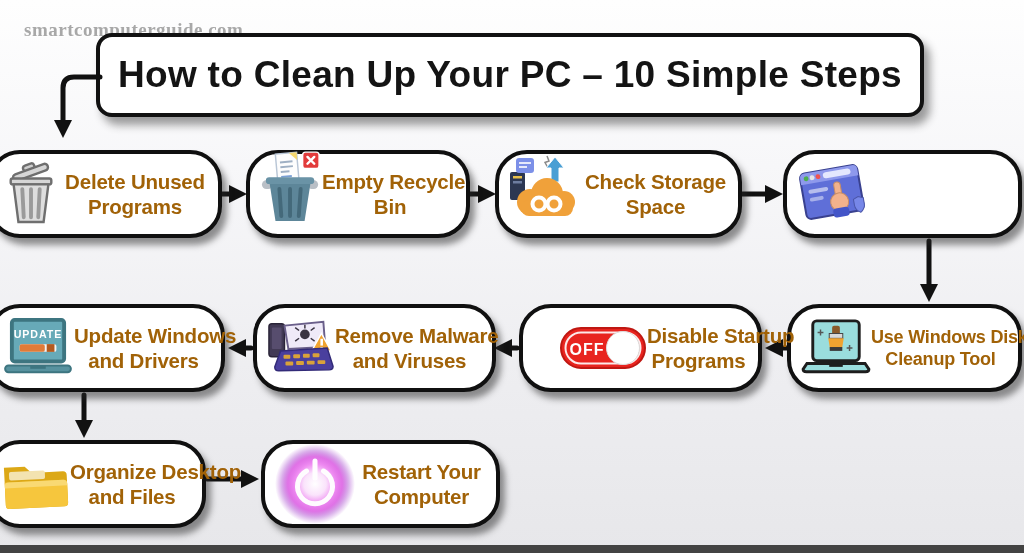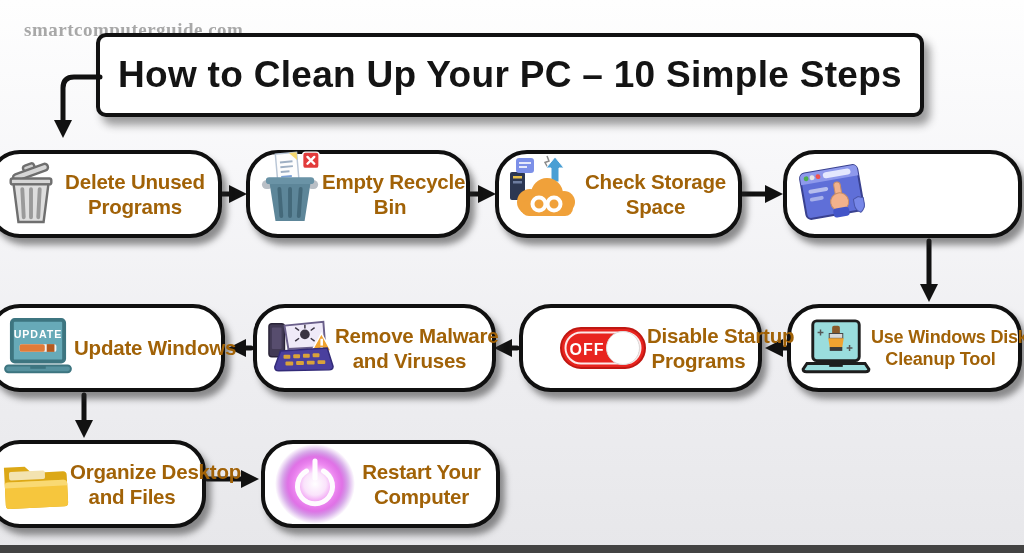--- a/index.html
+++ b/index.html
@@ -9,21 +9,21 @@
     font-family:"Liberation Sans",sans-serif;
   }
   .watermark {
     position:absolute; left:24px; top:19px;
     font-family:"Liberation Serif",serif; font-weight:bold;
     font-size:19px; color:#a8a8a8; letter-spacing:.5px;
     text-shadow:1px 1px 0 #fff;
   }
   .title-box {
     position:absolute; left:96px; top:33px; width:828px; height:84px;
-    background:#fff; border:4px solid #111; border-radius:10px;
+    background:#fff; border:4px solid #111; border-radius:16px;
     box-shadow:6px 8px 8px rgba(40,40,40,.45);
     display:flex; align-items:center; justify-content:center; box-sizing:border-box;
   }
   .title-text { font-size:37px; font-weight:bold; color:#141414; letter-spacing:.3px; white-space:nowrap; }
   .step {
     position:absolute; height:88px; background:#fff; border:4px solid #101010;
     border-radius:32px; box-shadow:5px 7px 6px rgba(40,40,40,.5);
     display:flex; align-items:center; box-sizing:border-box; padding:0 8px 0 10px;
   }
   .step .icon { flex:0 0 auto; display:flex; align-items:center; justify-content:center; }
@@ -239,20 +239,21 @@
         <text x="36" y="21" text-anchor="middle" font-family="Liberation Sans, sans-serif" font-weight="bold" font-size="11" letter-spacing="1" fill="#ffffff">UPDATE</text>
         <rect x="17" y="27" width="38" height="8" rx="2" fill="#f4f4f4"></rect>
         <rect x="17" y="27" width="26" height="8" rx="2" fill="#e07b39"></rect>
         <rect x="45" y="27" width="8" height="8" fill="#b35a20"></rect>
         <rect x="2" y="49" width="68" height="7" rx="3.5" fill="#57929f" stroke="#3d7580" stroke-width="2"></rect>
         <rect x="28" y="49" width="16" height="3.5" fill="#3d7580"></rect>
       </svg>
     </span>
     <div class="lbl">
       <div>Update Windows</div>
+      <div>and Drivers</div>
     </div>
   </div>
 
   <div class="step p9">
     <span class="icon">
       <svg width="68" height="58" viewBox="0 0 72 58">
         <g transform="rotate(-3 36 30)">
           <path d="M3 10 h22 l7 7 h33 q4 0 4 4 v29 q0 4 -4 4 H7 q-4 0 -4 -4 Z" fill="#dca816"></path>
           <rect x="8" y="15" width="38" height="9" rx="2" fill="#f3e3b0"></rect>
           <path d="M3 26 h62 q4 0 4 4 v20 q0 4 -4 4 H7 q-4 0 -4 -4 Z" fill="#f6c63d"></path>

